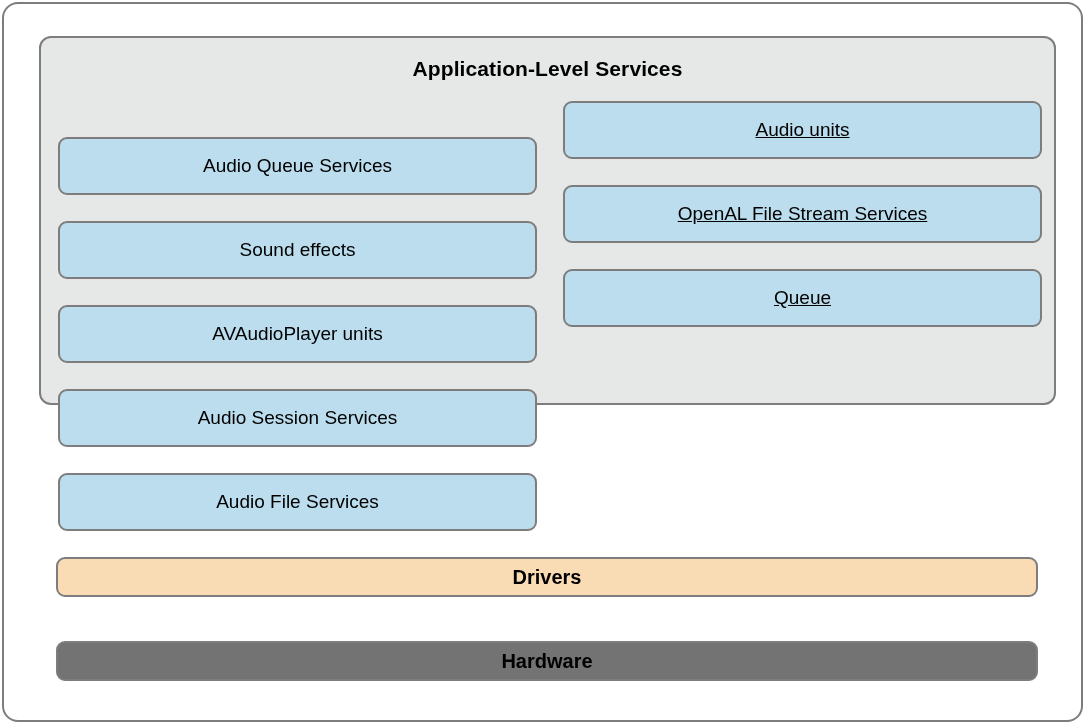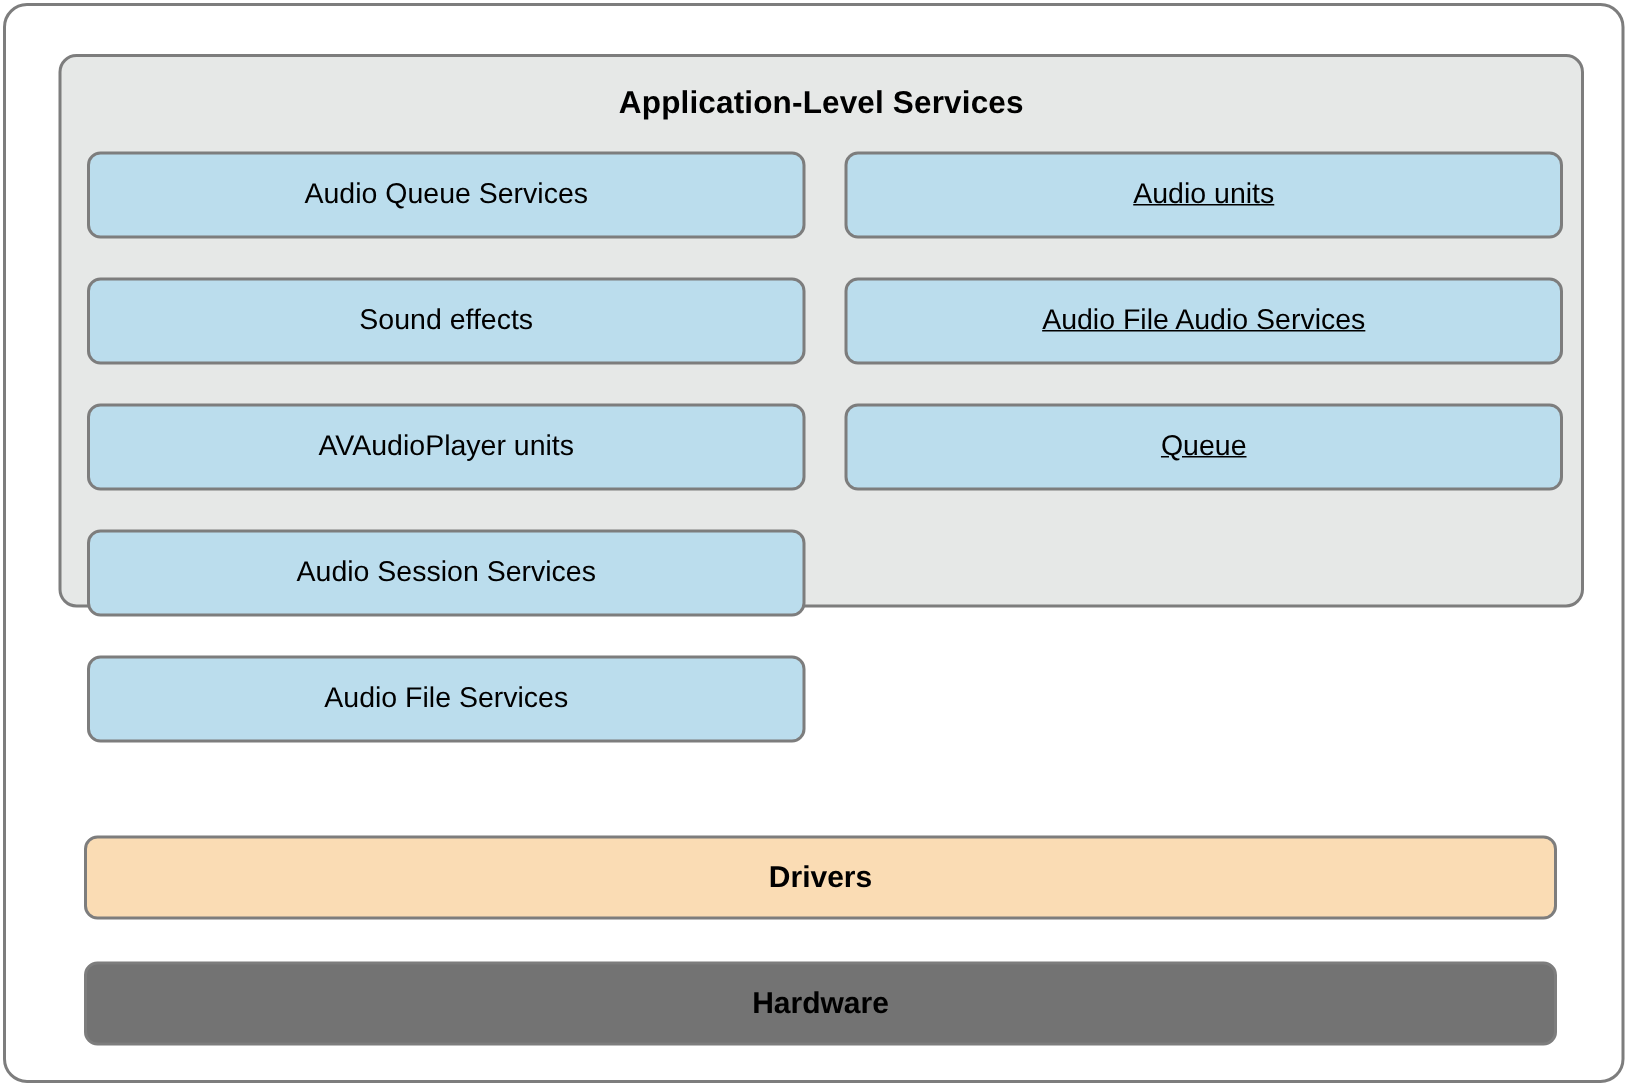--- a/index.html
+++ b/index.html
@@ -62,21 +62,21 @@
     top: 63px;
     width: 983px;
     height: 420px;
   }
 
   .service-col {
     position: absolute;
     top: 0;
     width: 479px;
   }
-  .service-col.left  { left: 0px; }
+  .service-col.left  { left: 0px; margin-top: 36px; }
   .service-col.right { left: 505px; text-decoration: underline; }
 
   .service-box {
     position: relative;
     width: 479px;
     height: 58px;
     margin-bottom: 26px;
     background: #bbdded;
     border: 2px solid #7d7d7d;
     border-radius: 9px;
@@ -86,21 +86,21 @@
     font-size: 19px;
     color: #000000;
     text-align: center;
   }
 
   
   .layer-bar {
     position: absolute;
     left: 52px;
     width: 982px;
-    height: 56px;
+    height: 40px;
     border: 2px solid #7d7d7d;
     border-radius: 9px;
     display: flex;
     align-items: center;
     justify-content: center;
     font-size: 20px;
     font-weight: bold;
     color: #000000;
   }
   #drivers-bar  { top: 553px; background: #fadcb4; }
@@ -122,21 +122,21 @@
         <div class="service-col left">
           <div class="service-box">Audio Queue Services</div>
           <div class="service-box">Sound effects</div>
           <div class="service-box">AVAudioPlayer units</div>
           <div class="service-box">Audio Session Services</div>
           <div class="service-box">Audio File Services</div>
         </div>
 
         <div class="service-col right">
           <div class="service-box">Audio units</div>
-          <div class="service-box">Audio File Audio Services</div>
+          <div class="service-box">OpenAL File Stream Services</div>
           <div class="service-box">Queue</div>
         </div>
 
       </div>
     </div>
 
     <div id="drivers-bar" class="layer-bar">Drivers</div>
 
     <div id="hardware-bar" class="layer-bar">Hardware</div>
 

